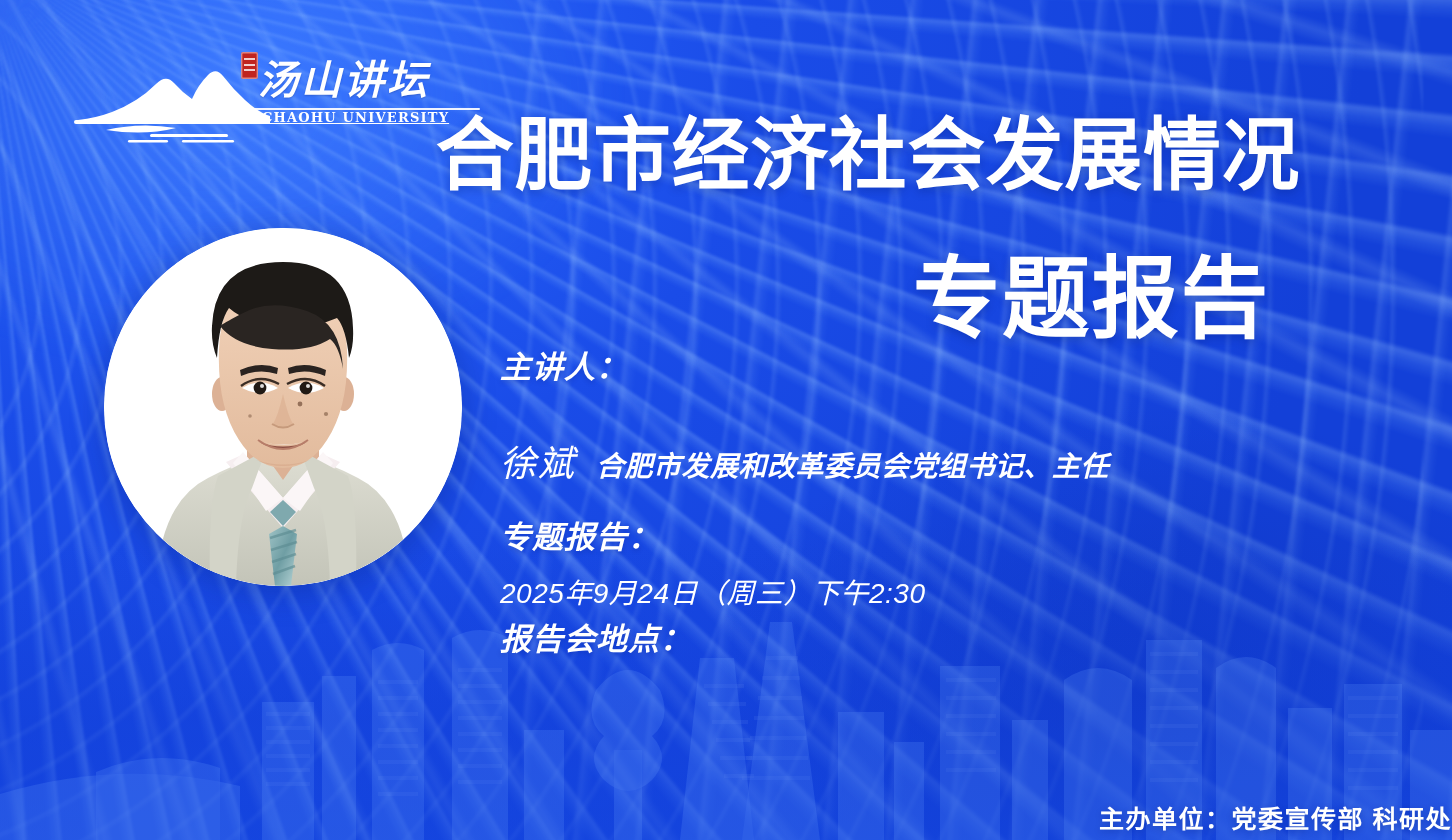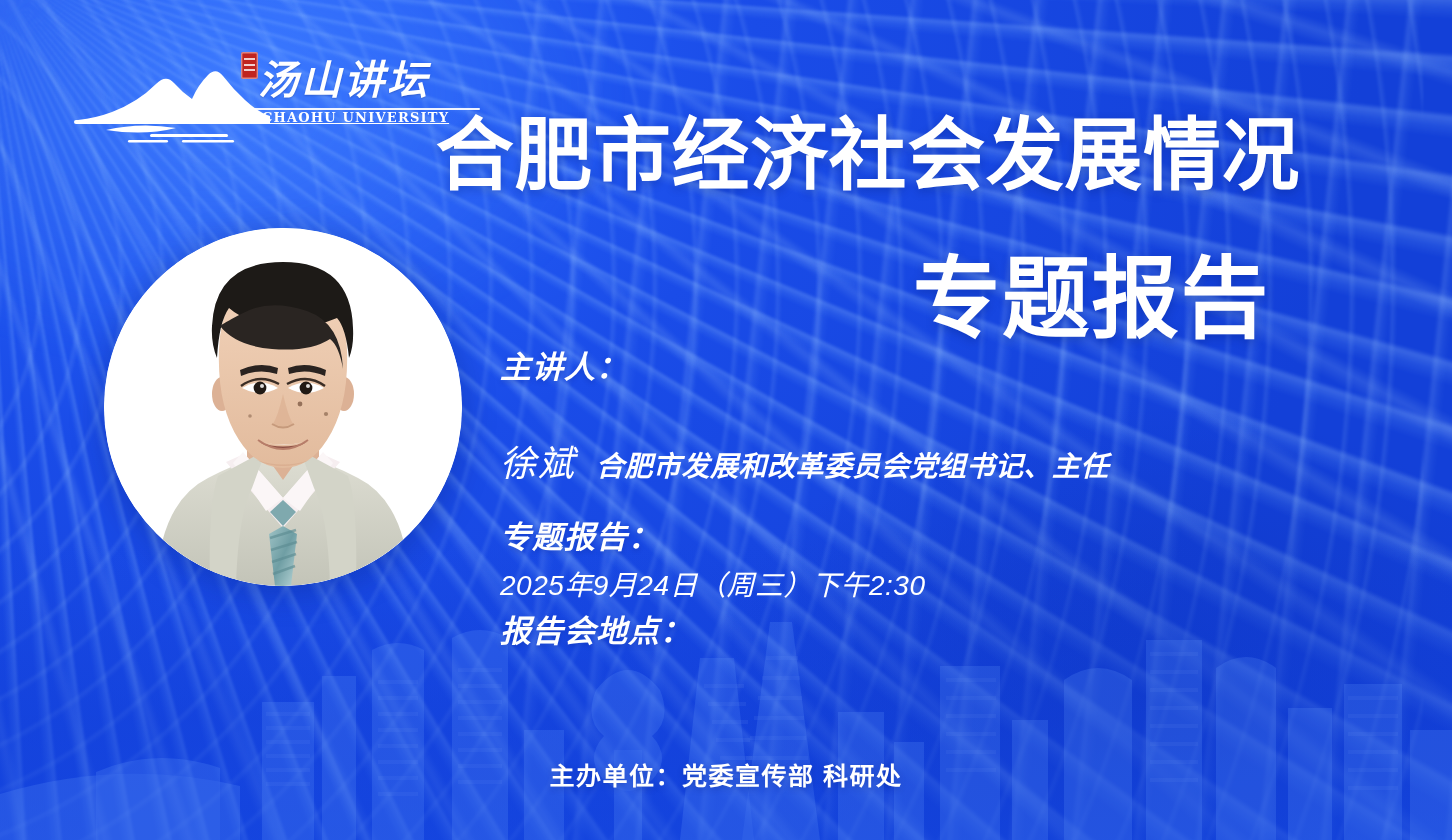--- a/index.html
+++ b/index.html
@@ -249,20 +249,21 @@
     letter-spacing: 1px;
     line-height: 1.28;
     text-shadow: 0 2px 5px rgba(3,25,110,0.22);
   }
   .value {
     font-size: 28px;
     font-weight: 400;
     color: #ffffff;
     letter-spacing: 0.5px;
     line-height: 1.3;
+    margin-top: 8px;
   }
   .row-speaker {
     display: flex;
     align-items: baseline;
     gap: 20px;
     margin-top: 18px;
   }
   .speaker-name {
     font-size: 36px;
     font-weight: 400;
@@ -279,22 +280,22 @@
     margin-top: 44px;
   }
   .gap-1 { height: 34px; }
   .gap-2 { height: 10px; }
   .gap-3 { height: 8px; }
 
   
   .footer {
     position: absolute;
     left: 0; right: 0;
-    top: 756px;
-    text-align: center;
+    top: 799px;
+    text-align: right;
   }
   .footer-text {
     display: inline-block;
     font-size: 25px;
     font-weight: 700;
     color: #ffffff;
     letter-spacing: 1.5px;
     text-shadow: 0 2px 6px rgba(3,25,110,0.30);
   }
 </style>

